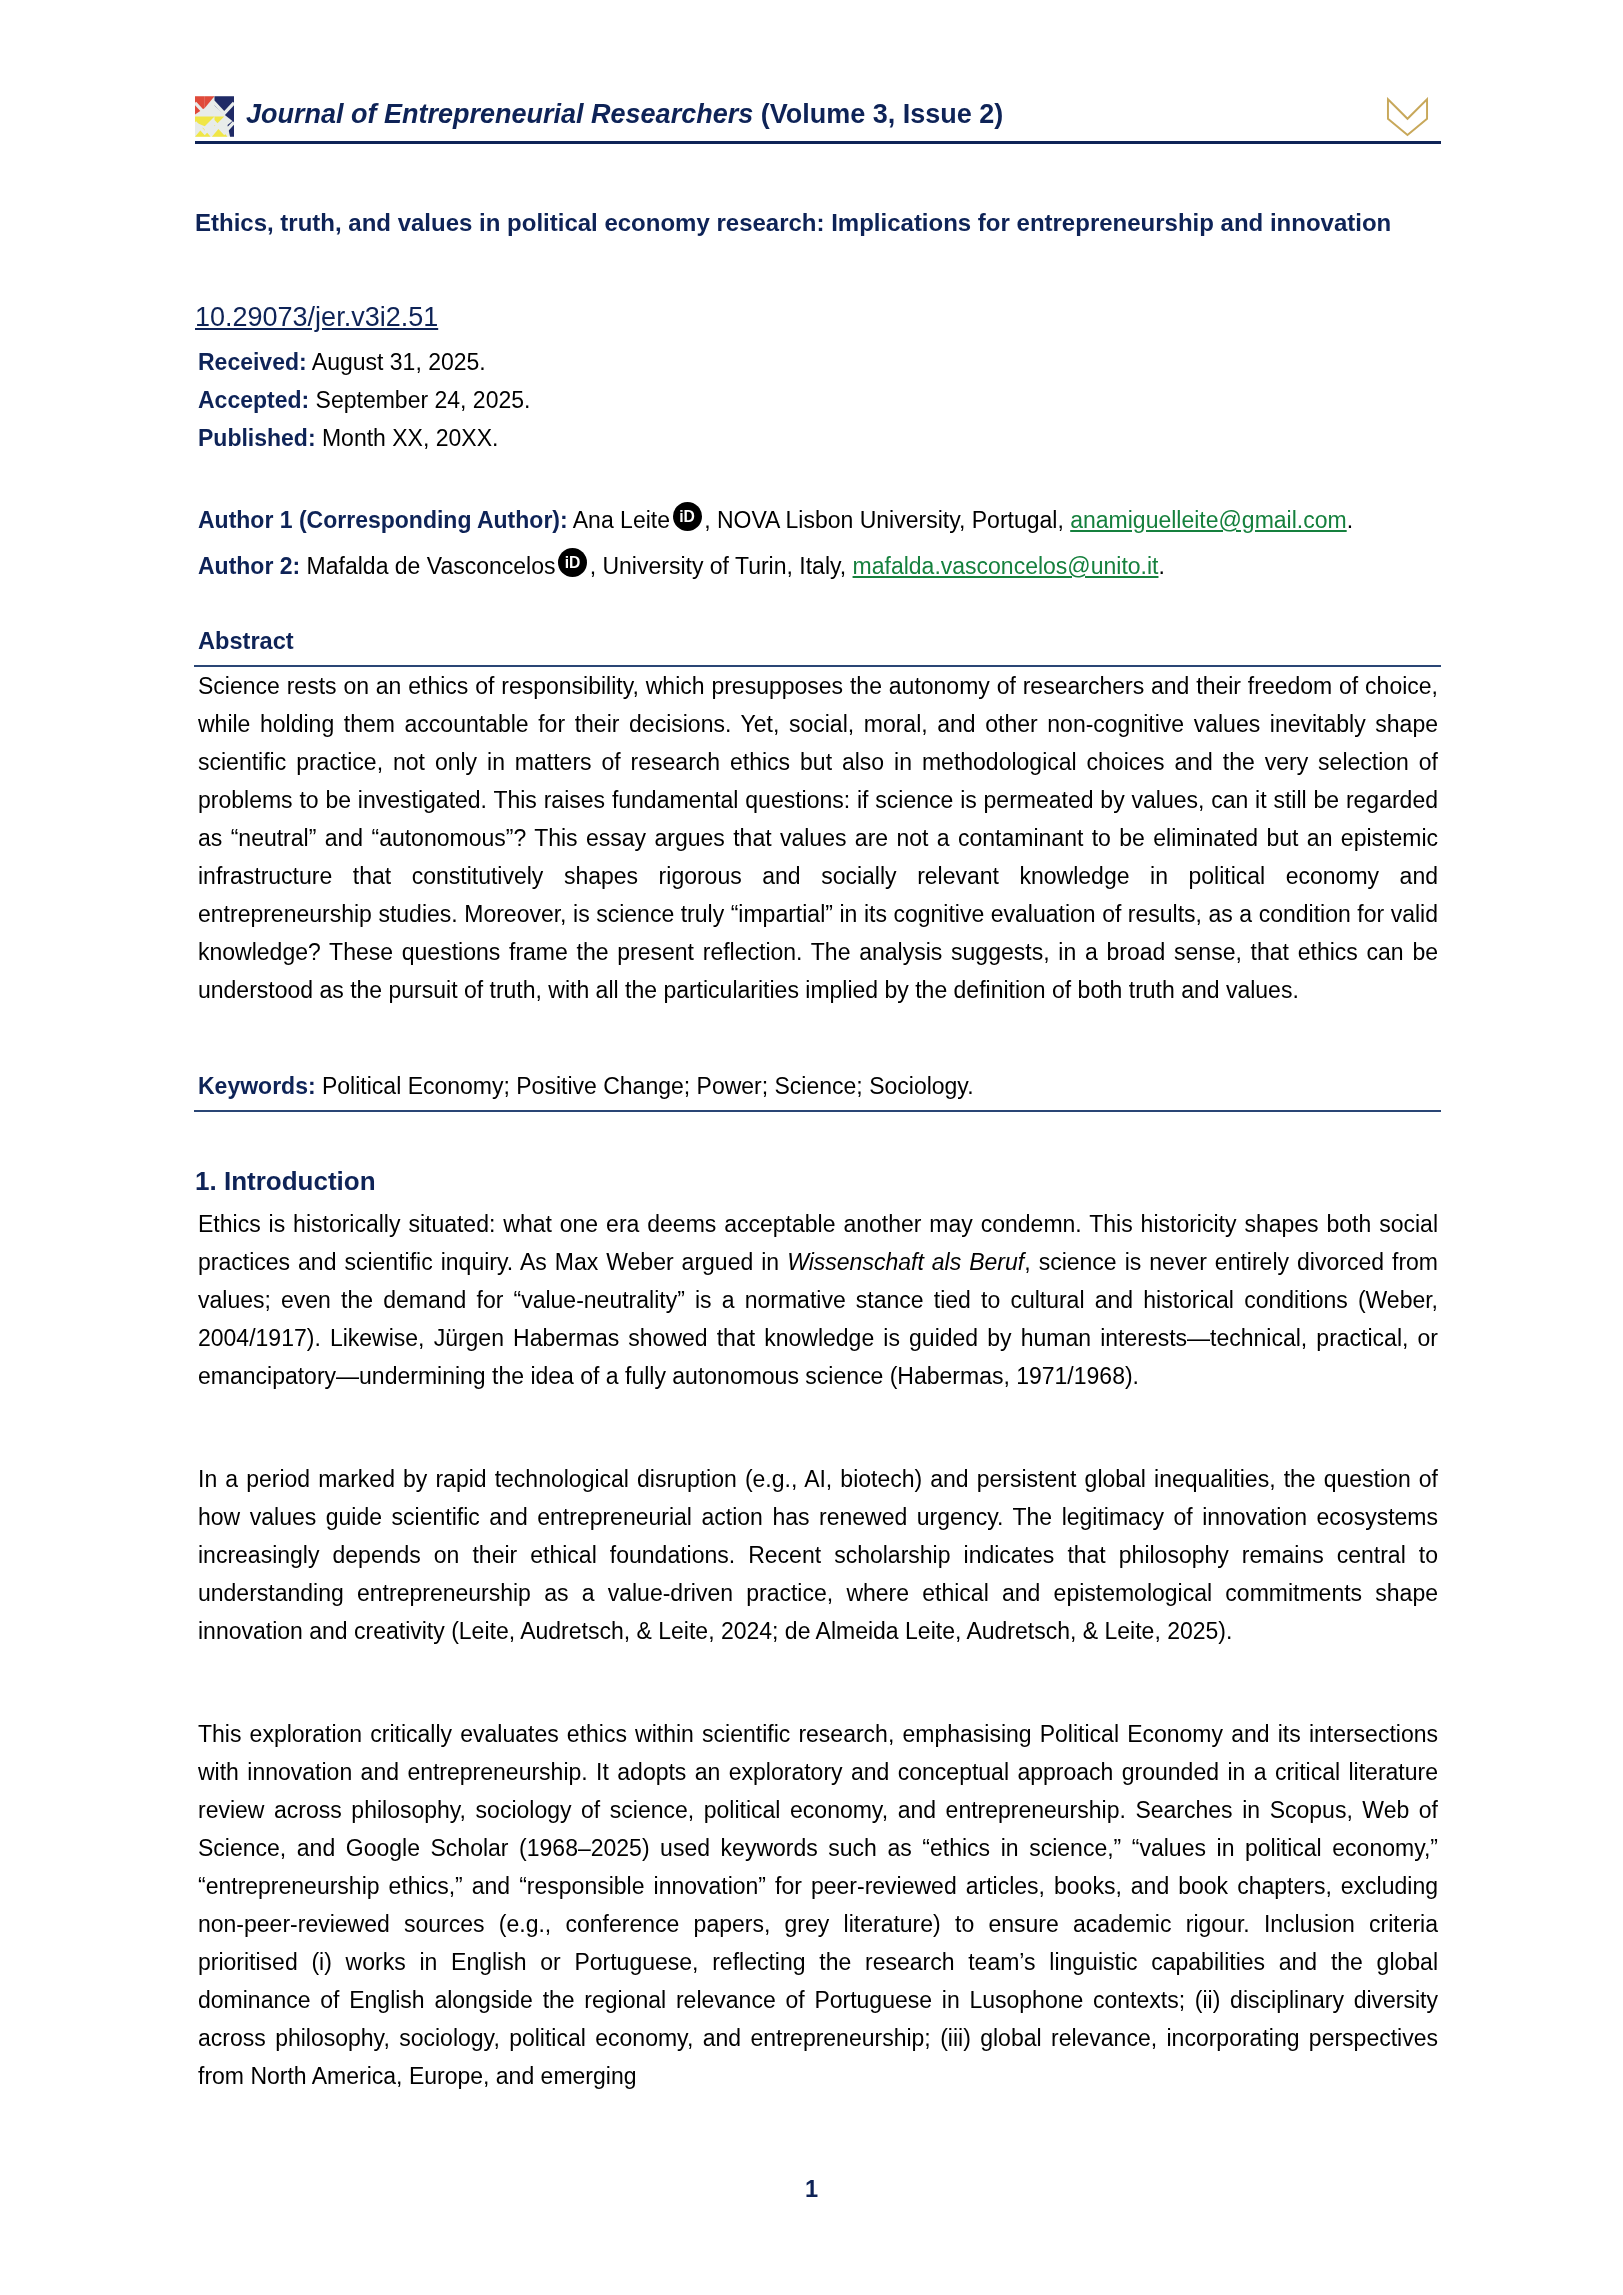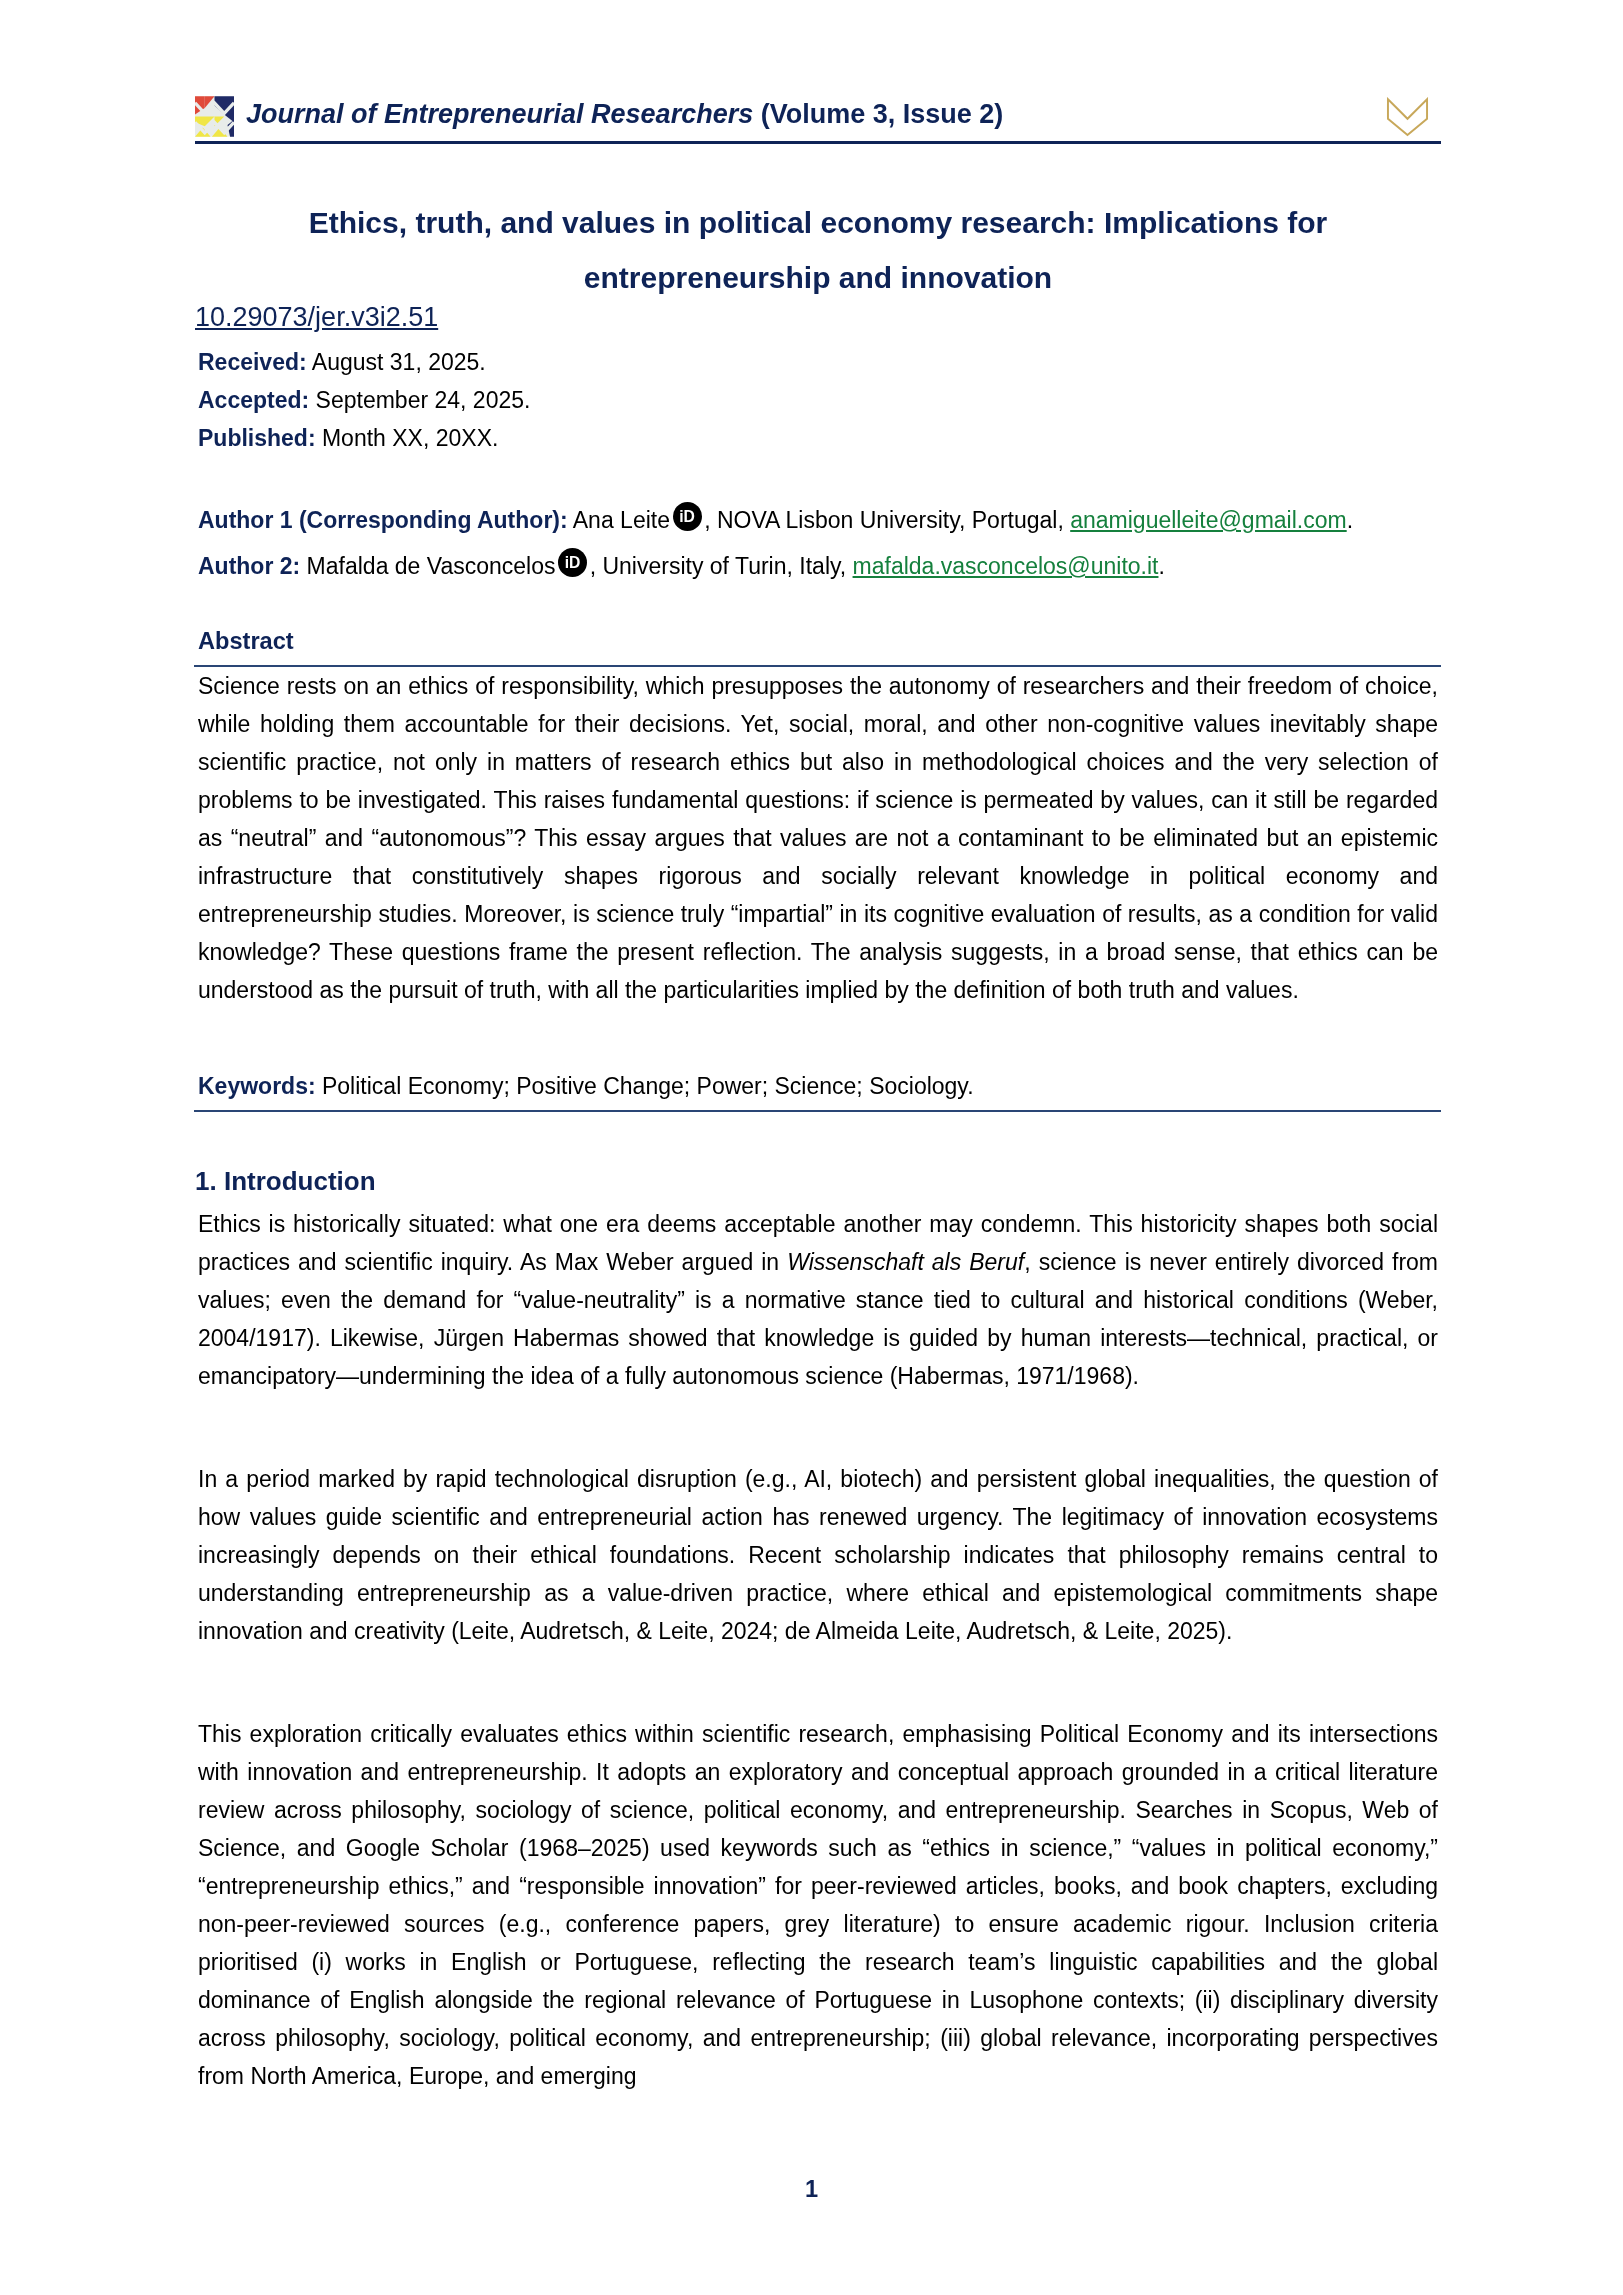--- a/index.html
+++ b/index.html
@@ -9,21 +9,21 @@
 
   
   .header { position: absolute; left: 195px; top: 92px; width: 1244px; height: 51px; }
   .logo { position: absolute; left: 0; top: 3.9px; width: 39px; height: 41px; }
   .journal-line { position: absolute; left: 51px; top: 6.5px; font-size: 27px; color: #0e2357; font-weight: bold; white-space: nowrap; }
   .journal-line .jname { font-style: italic; }
   .header-rule { position: absolute; left: 195px; top: 141px; width: 1246px; height: 2.6px; background: #0e2357; }
   .chevron { position: absolute; left: 1386px; top: 97px; width: 43px; height: 41px; }
 
   
-  .title { position: absolute; left: 195px; top: 195px; width: 1246px; text-align: center; font-size: 30px; font-weight: bold; color: #0e2357; line-height: 55px; }
+  .title { position: absolute; left: 195px; top: 195px; width: 1246px; text-align: left; font-size: 24px; font-weight: bold; color: #0e2357; line-height: 55px; }
   .doi { position: absolute; left: 195px; top: 302px; width: 1246px; font-size: 27px; }
   .doi a { color: #0e2357; text-decoration: underline; }
 
   
   .dates { position: absolute; left: 198px; top: 343px; font-size: 23px; line-height: 38px; }
   .lbl { color: #0e2357; font-weight: bold; text-align: center; }
 
   
   .authors { position: absolute; left: 198px; top: 497px; width: 1243px; font-size: 23px; line-height: 46px; white-space: nowrap; }
   .orcid { display: inline-block; width: 29px; height: 29px; border-radius: 50%; background: #000000; color: #fff; font-size: 15.7px; font-weight: bold; text-align: center; line-height: 29px; vertical-align: 6.5px; margin: 0 2.6px; }

